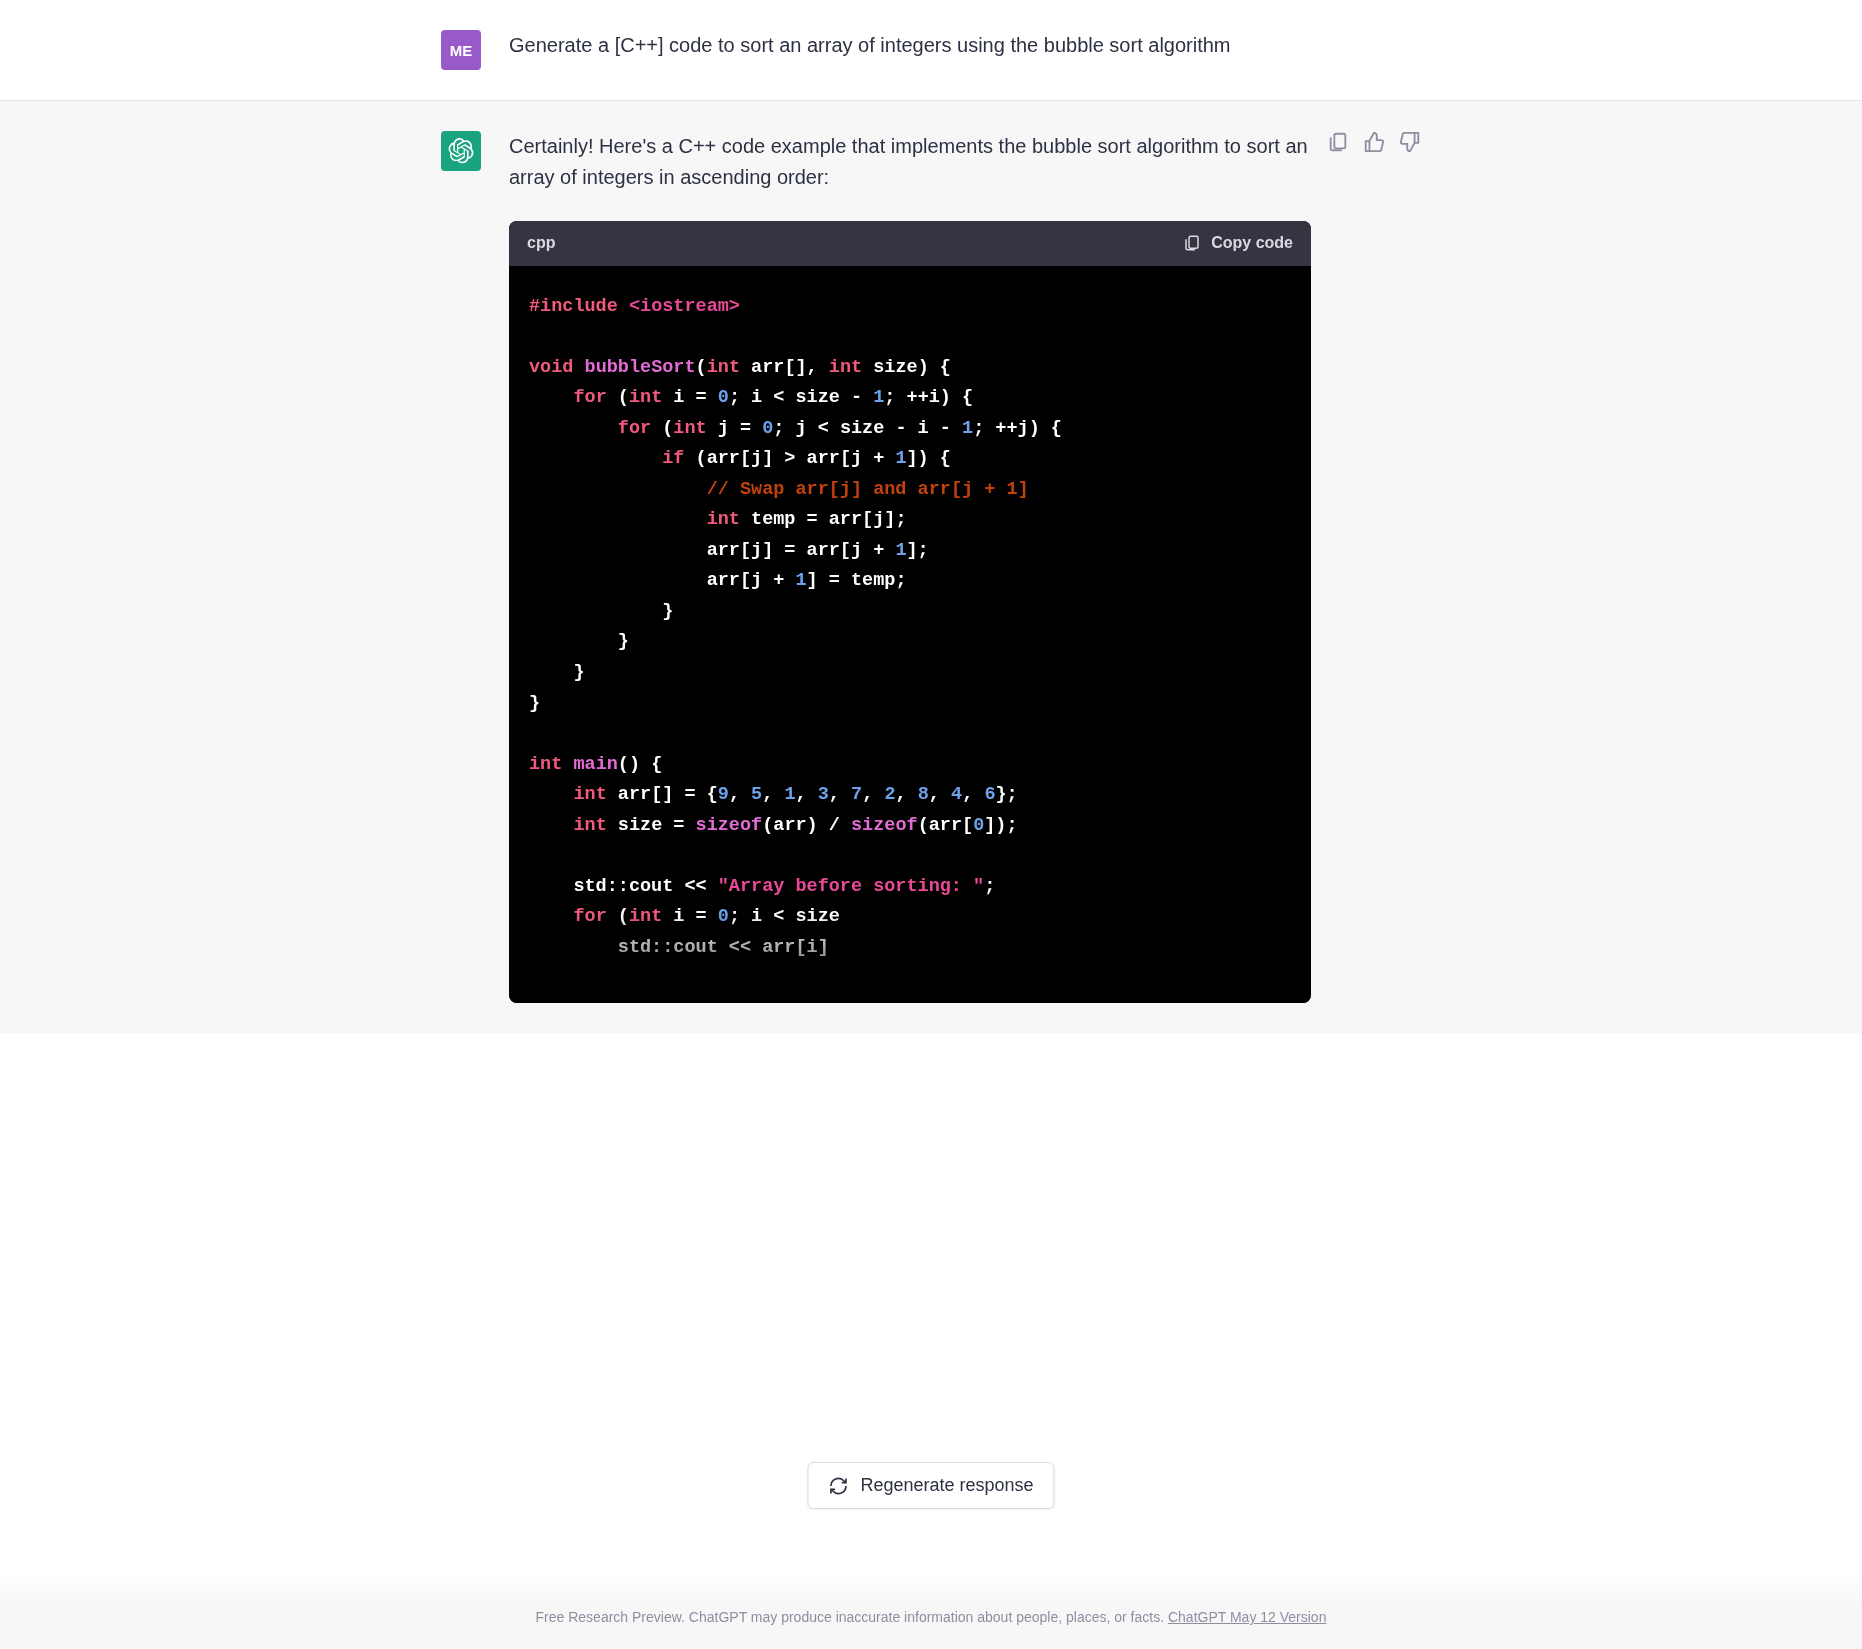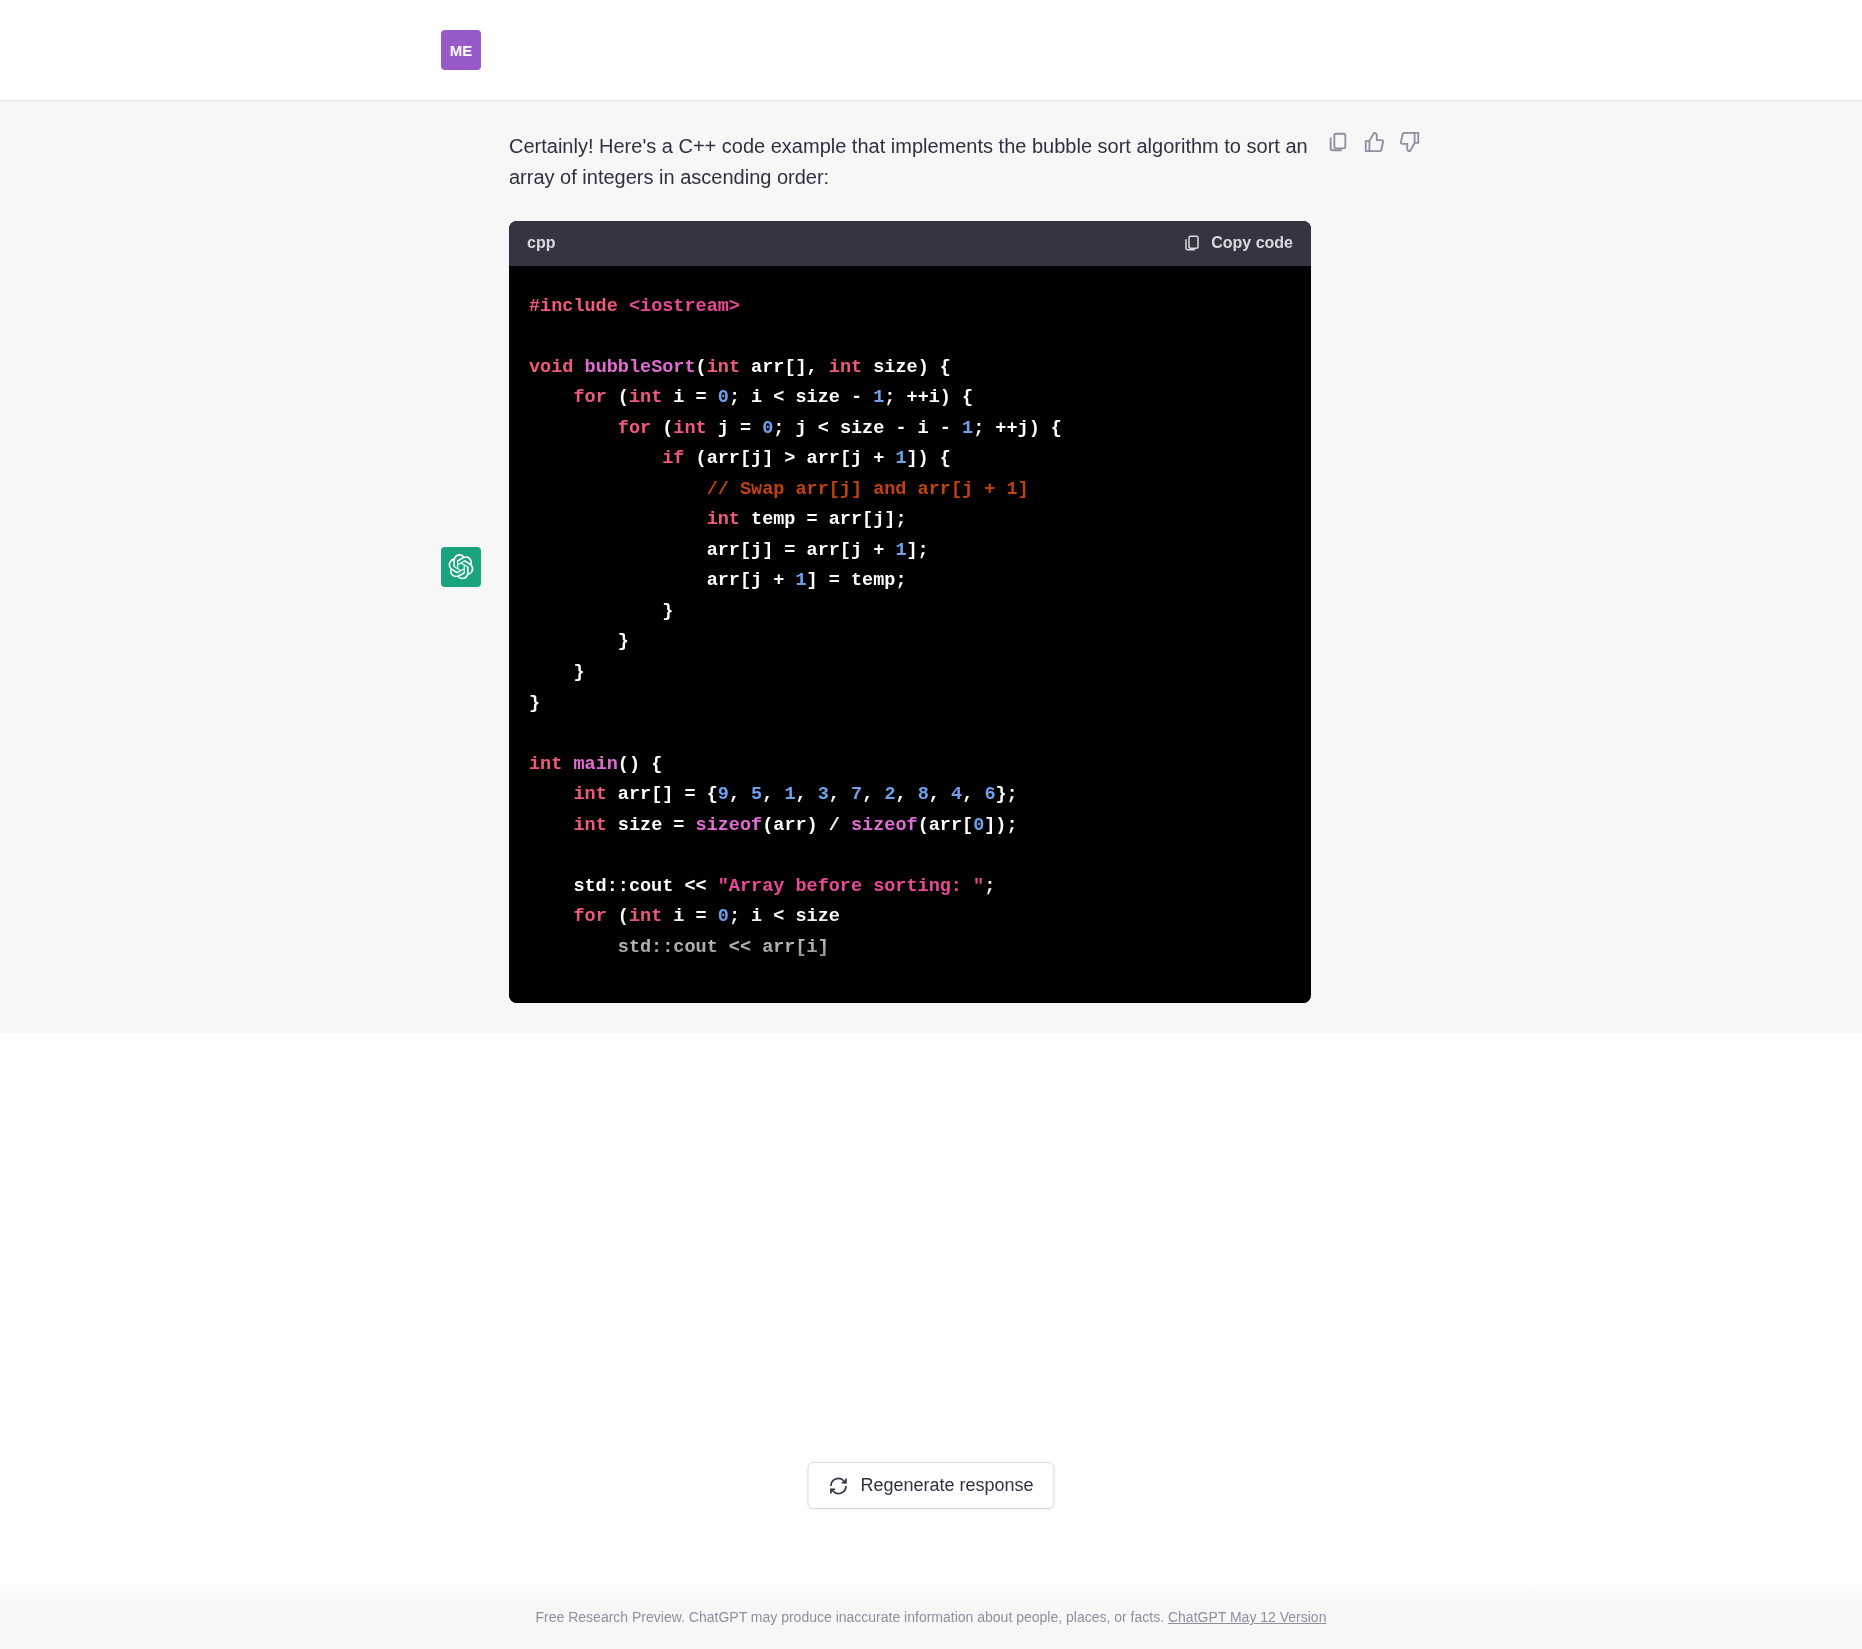--- a/index.html
+++ b/index.html
@@ -17,21 +17,20 @@
     .msg-row.user { background: #ffffff; border-bottom: 1px solid #e5e5e5; }
     .msg-row.assistant { background: #f7f7f8; }
 
     .msg-inner {
       max-width: 1020px;
       margin: 0 auto;
       display: flex;
       gap: 28px;
       padding: 0 20px;
       position: relative;
-      align-items: center;
     }
 
     .avatar {
       width: 40px; height: 40px;
       border-radius: 4px;
       display: flex; align-items: center; justify-content: center;
       flex-shrink: 0;
       font-size: 15px;
       font-weight: 600;
       color: #fff;
@@ -165,20 +164,21 @@
 </head>
 <body>
 
 <div class="page">
 
   <div class="msg-row user">
     <div class="msg-inner">
       <div class="avatar user">
         <span>ME</span>
       </div>
+      <div class="msg-content">Generate a [C++] code to sort an array of integers using the bubble sort algorithm</div>
     </div>
   </div>
 
   <div class="msg-row assistant">
     <div class="msg-inner">
       <div class="avatar assistant">
         <svg viewBox="0 0 41 41" fill="none">
           <path d="M37.5 16.7a9.8 9.8 0 0 0-.85-8.07 9.95 9.95 0 0 0-10.72-4.77A9.84 9.84 0 0 0 18.5 0a9.95 9.95 0 0 0-9.49 6.88 9.84 9.84 0 0 0-6.58 4.77 9.95 9.95 0 0 0 1.22 11.67 9.8 9.8 0 0 0 .85 8.07 9.95 9.95 0 0 0 10.72 4.77A9.84 9.84 0 0 0 22.5 40a9.95 9.95 0 0 0 9.5-6.88 9.84 9.84 0 0 0 6.57-4.77 9.95 9.95 0 0 0-1.07-11.65zM22.5 37.4a7.4 7.4 0 0 1-4.75-1.72l.23-.13 7.9-4.56a1.28 1.28 0 0 0 .65-1.12v-11.14l3.34 1.93a.12.12 0 0 1 .06.09v9.22a7.42 7.42 0 0 1-7.43 7.43zm-15.97-6.82a7.38 7.38 0 0 1-.89-4.97l.24.14 7.9 4.56a1.28 1.28 0 0 0 1.3 0l9.64-5.57v3.86a.12.12 0 0 1-.05.1l-7.98 4.61a7.42 7.42 0 0 1-10.16-2.73zm-2.08-17.23a7.38 7.38 0 0 1 3.86-3.25v9.39a1.28 1.28 0 0 0 .65 1.12l9.65 5.57-3.34 1.93a.12.12 0 0 1-.11.01l-7.99-4.61a7.42 7.42 0 0 1-2.72-10.16zm27.45 6.39l-9.65-5.57 3.34-1.93a.12.12 0 0 1 .11-.01l7.99 4.61a7.42 7.42 0 0 1-1.14 13.41v-9.39a1.28 1.28 0 0 0-.65-1.12zm3.32-5l-.24-.14-7.9-4.56a1.28 1.28 0 0 0-1.3 0l-9.64 5.57v-3.86a.12.12 0 0 1 .05-.1l7.98-4.61a7.42 7.42 0 0 1 11.05 7.7zm-20.93 6.88l-3.34-1.93a.12.12 0 0 1-.06-.09V10.38a7.42 7.42 0 0 1 12.18-5.7l-.23.13-7.9 4.56a1.28 1.28 0 0 0-.65 1.12v11.13zm1.82-3.91l4.3-2.48 4.29 2.48v4.96l-4.3 2.48-4.29-2.48z" fill="#fff"></path>
         </svg>
       </div>

